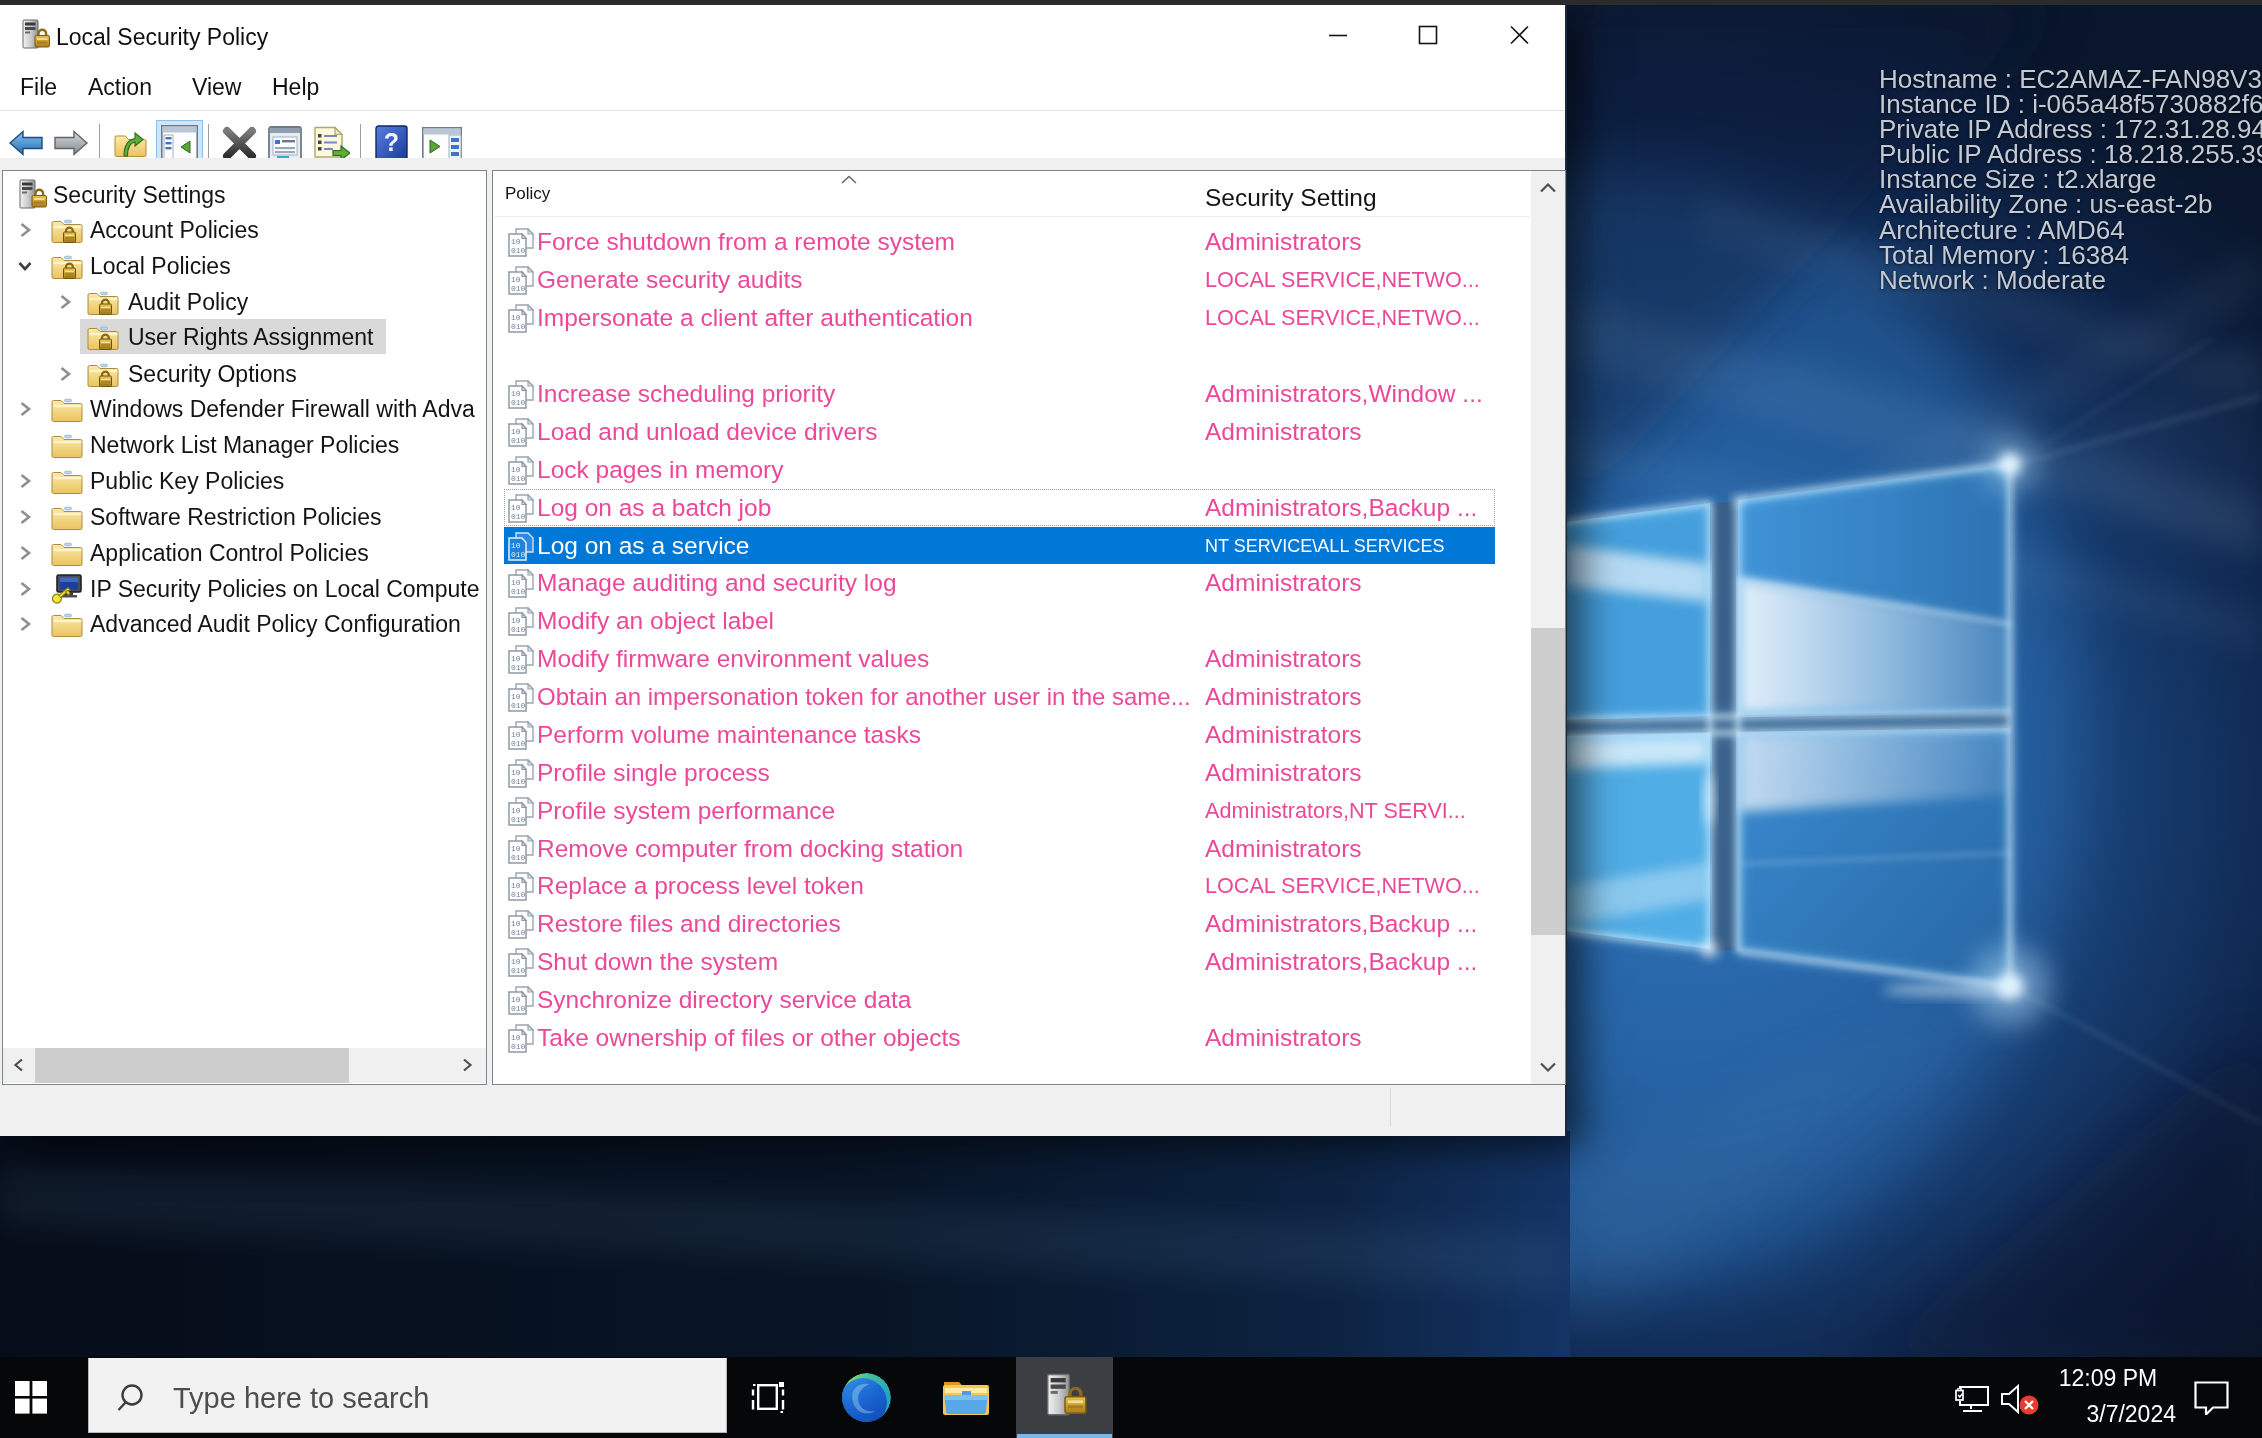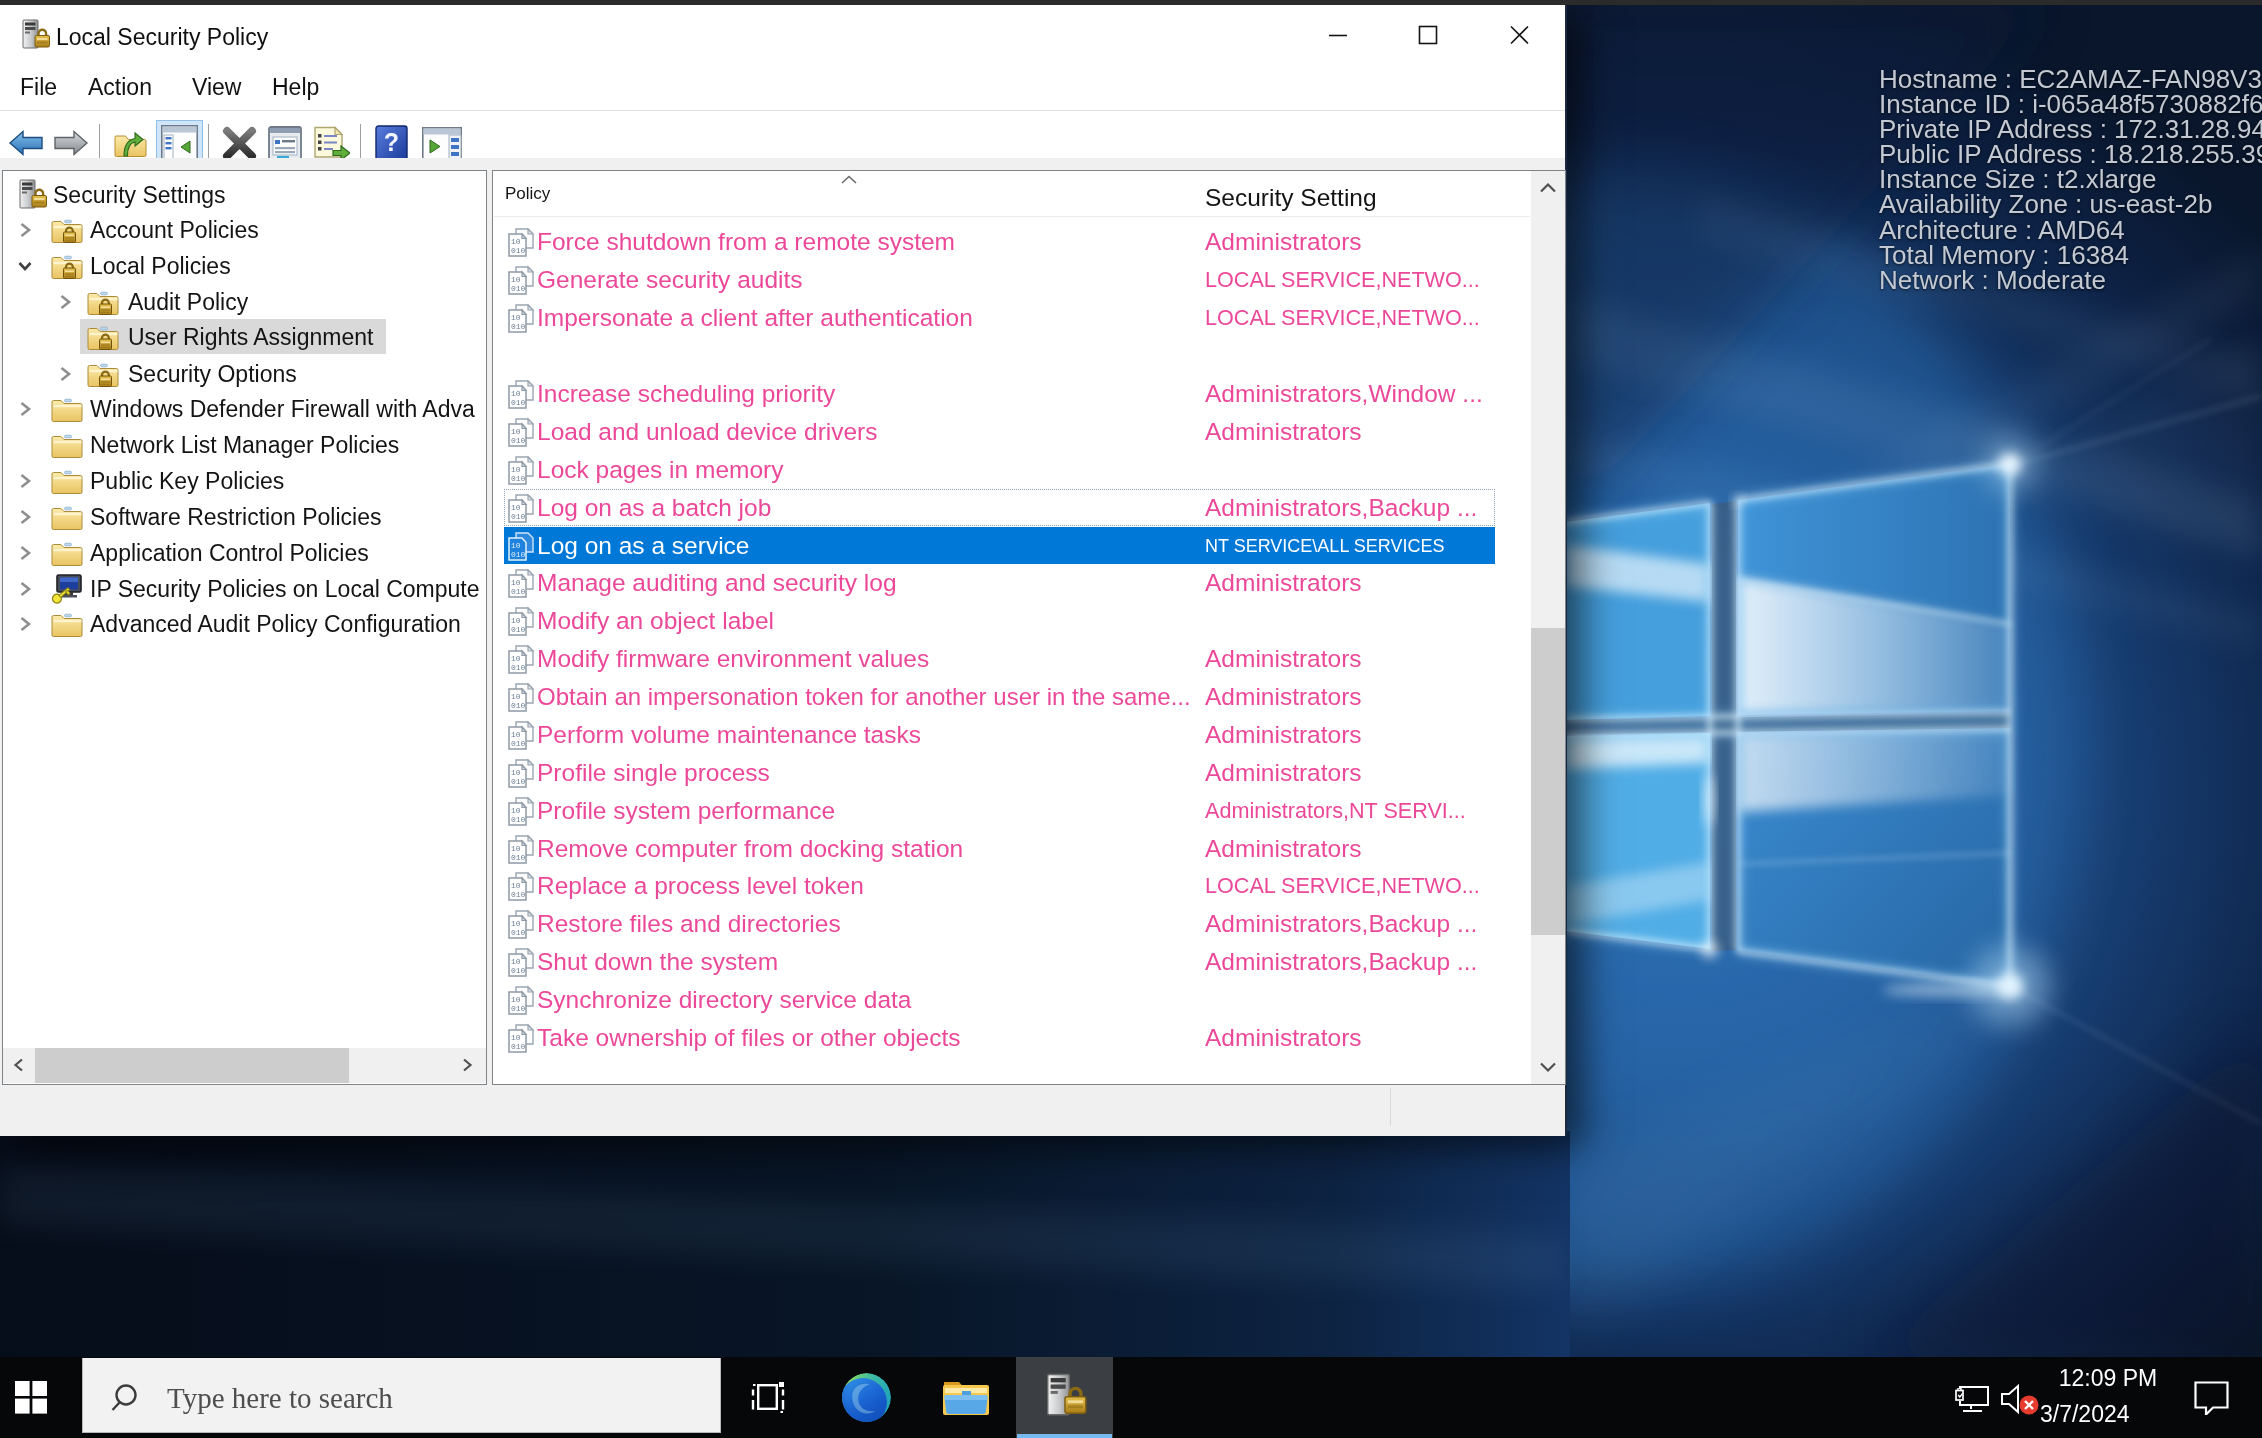--- a/index.html
+++ b/index.html
@@ -28,26 +28,26 @@
   .lrow b.c1{left:43px;}
   .lrow b.c2{left:711px;}
   .lrow b.cp{font-size:21.6px;}
   .lrow b.n1{font-size:24px;}
   .lrow.sel b.c2{font-size:18px;}
   .lrow.sel b{color:#fff;}
   #selrow{position:absolute;left:504px;top:522px;width:991px;height:37px;background:#0078d7;}
   #focrow{position:absolute;left:504px;top:484px;width:991px;height:37px;border:1px dotted #8fa3b5;}
   .sbthumb{position:absolute;background:#cdcdcd;}
   #taskbar{position:absolute;left:0;top:1357px;width:2262px;height:81px;background:#060709;z-index:20;}
-  #search{position:absolute;left:82px;top:1px;width:639px;height:75px;background:#f2f2f2;border:1px solid #b7b7b7;border-top:none;font-family:Liberation Serif, serif;}
+  #search{position:absolute;left:88px;top:1px;width:639px;height:75px;background:#f2f2f2;border:1px solid #b7b7b7;border-top:none;}
   #searchtxt{position:absolute;left:84px;top:24px;font-size:29px;color:#4e4e4e;}
   #apptile{position:absolute;left:1016px;top:0;width:97px;height:81px;background:#3b3f44;}
   #appunder{position:absolute;left:1017px;top:77px;width:95px;height:4px;background:#76b9ed;}
   #clock{position:absolute;left:2040px;top:8px;width:136px;text-align:center;color:#fff;font-size:23px;line-height:26px;}
-  #date{position:absolute;left:2040px;top:44px;width:136px;text-align:left;color:#fff;font-size:23px;line-height:26px;}
+  #date{position:absolute;left:2040px;top:44px;width:136px;text-align:right;color:#fff;font-size:23px;line-height:26px;}
 </style>
 </head>
 <body>
 <svg id="wall" width="2262" height="1438" viewBox="0 0 2262 1438">
 <defs>
   <radialGradient id="g0" gradientUnits="userSpaceOnUse" cx="1680" cy="785" r="810">
     <stop offset="0" stop-color="#2d70b4"></stop>
         <stop offset="0.35" stop-color="#225694"></stop>
     <stop offset="0.6" stop-color="#153869"></stop>
         <stop offset="0.82" stop-color="#0d2144"></stop>

